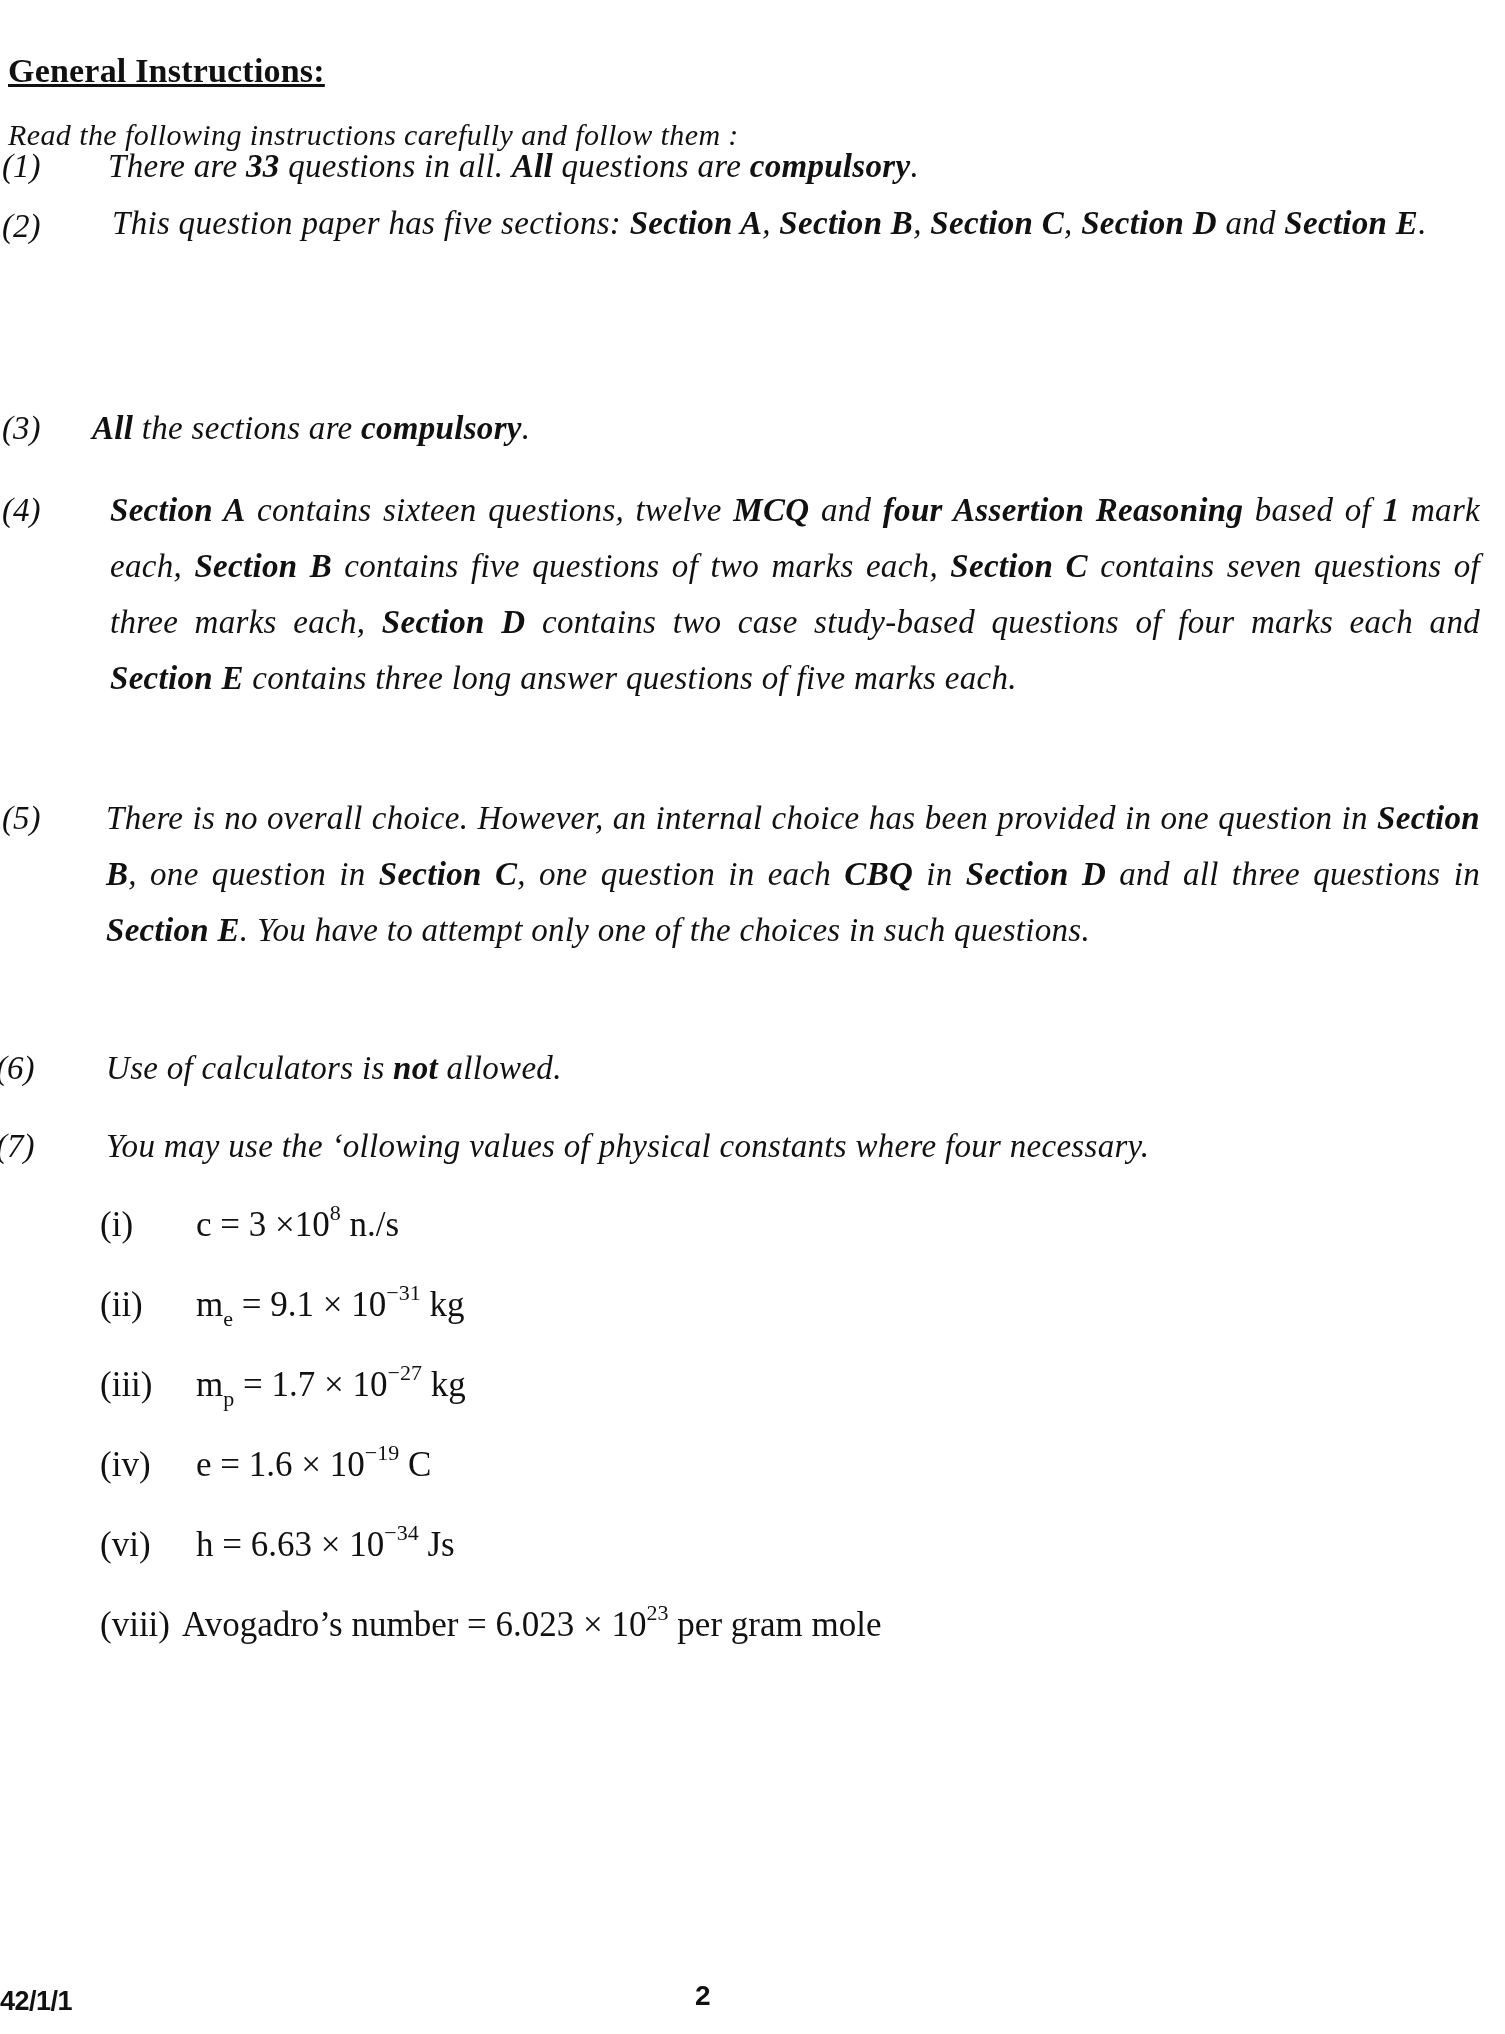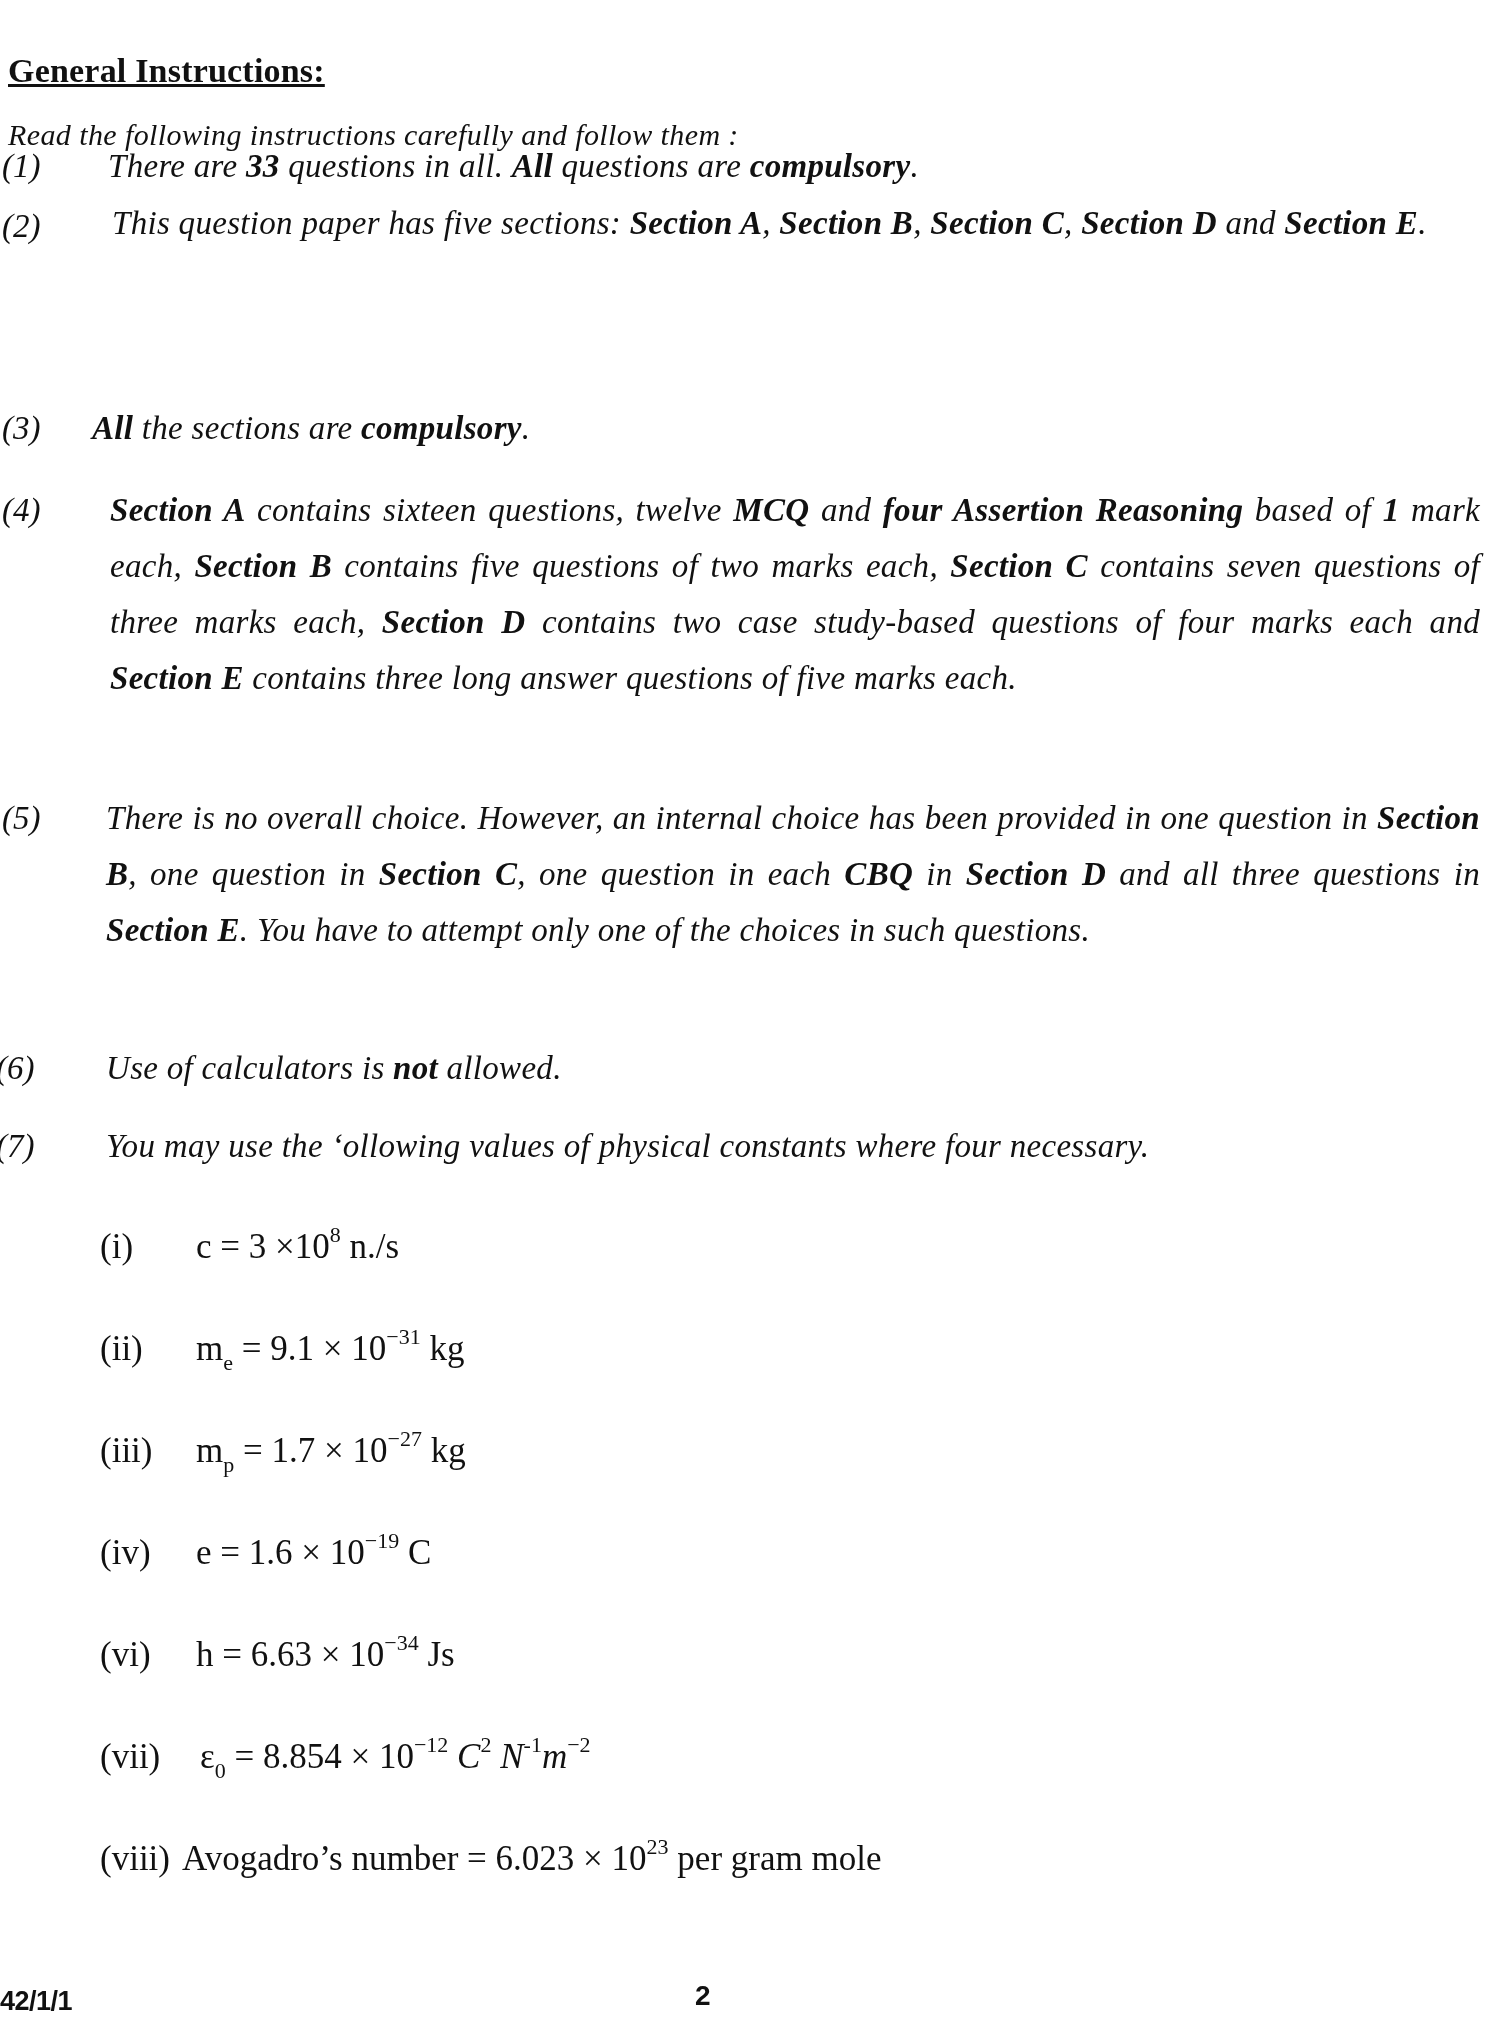--- a/index.html
+++ b/index.html
@@ -58,21 +58,20 @@
       left: 100px;
       top: 1195px;
       font-size: 35px;
       font-style: normal;
     }
     .const-row {
       position: relative;
       height: 80px;
       line-height: 60px;
       white-space: nowrap;
-      margin-top: 22px;
     }
     .const-row .roman {
       display: inline-block;
       width: 96px;
     }
     .const-row .roman.wide { width: auto; margin-right: 12px; }
     .const-row .expr { display: inline-block; }
     sup { font-size: 22px; vertical-align: 16px; line-height: 0; }
     sub { font-size: 22px; vertical-align: -10px; line-height: 0; }
     .it { font-style: italic; }
@@ -145,21 +144,18 @@
   <div class="const-row">
     <span class="roman">(iii)</span><span class="expr"><span>m</span><sub>p</sub><span> = 1.7 × 10</span><sup>−27</sup><span> kg</span></span>
   </div>
   <div class="const-row">
     <span class="roman">(iv)</span><span class="expr"><span>e</span><span> = 1.6 × 10</span><sup>−19</sup><span> C</span></span>
   </div>
   <div class="const-row">
     <span class="roman">(vi)</span><span class="expr"><span>h</span><span> = 6.63 × 10</span><sup>−34</sup><span> Js</span></span>
   </div>
   <div class="const-row">
-    <span class="roman" style="width:100px;">(vii)</span><span class="expr"><span>ε</span><sub>0</sub><span> = 8.854 × 10</span><sup>−12</sup> <span class="it">C</span><sup>2</sup> <span class="it">N</span><sup>-1</sup><span class="it">m</span><sup>−2</sup></span>
-  </div>
-  <div class="const-row">
     <span class="roman wide">(viii)</span><span class="expr"><span>Avogadro’s number = 6.023 × 10</span><sup>23</sup><span> per gram mole</span></span>
   </div>
 </div>
 
 <div class="footer-code">42/1/1</div>
 <div class="footer-page">2</div>
 
 </body></html>

